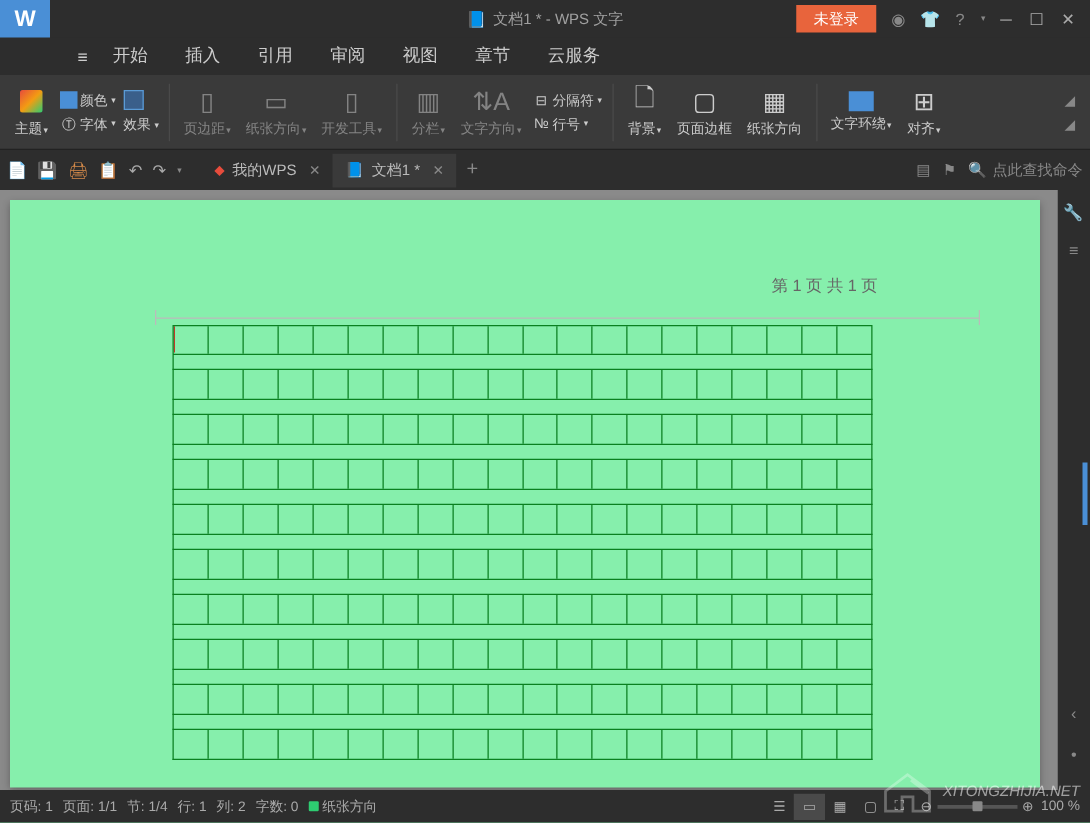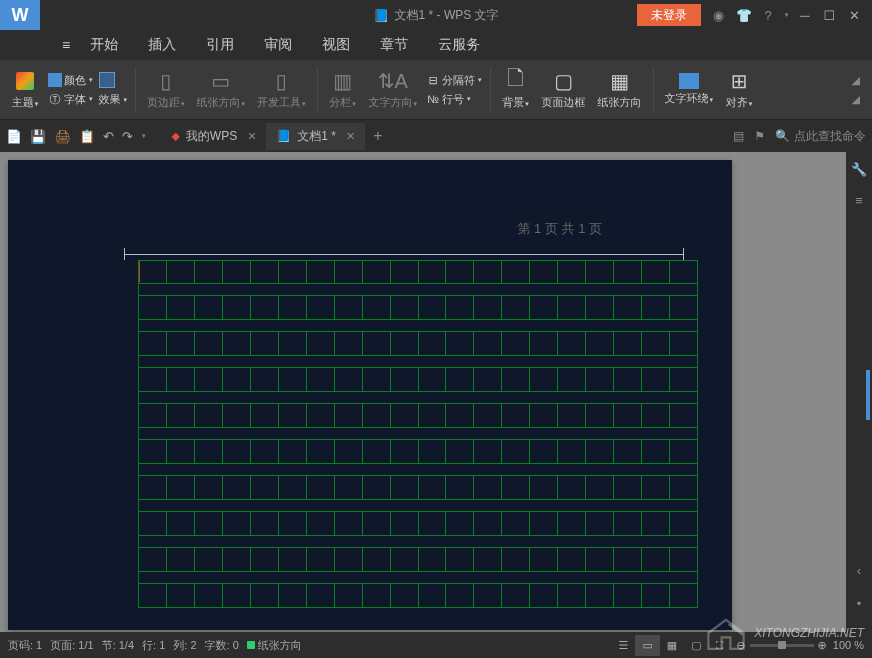--- a/index.html
+++ b/index.html
@@ -40,21 +40,21 @@
     .doc-tabs { display: flex; align-items: center; margin-left: 8px; gap: 0; }
     .doc-tab { display: flex; align-items: center; gap: 6px; padding: 5px 10px; color: #bbb; font-size: 12px; cursor: pointer; }
     .doc-tab.active { background: #3a3a3a; }
     .doc-tab-close { color: #888; font-size: 11px; margin-left: 4px; }
     .new-tab { color: #888; font-size: 16px; padding: 0 8px; cursor: pointer; }
     .doctab-right { margin-left: auto; display: flex; gap: 10px; align-items: center; color: #888; font-size: 12px; }
     .search-cmd { display: flex; align-items: center; gap: 4px; cursor: pointer; }
     
     .content { height: 480px; display: flex; background: #888; }
     .paper-area { flex: 1; overflow: hidden; position: relative; background: #8a8a8a; padding: 8px; }
-    .paper { background: #0f172a; width: 724px; height: 470px; box-shadow: 0 2px 6px rgba(0,0,0,0.3); position: relative; }
+    .paper { background: #86efac; width: 824px; height: 470px; box-shadow: 0 2px 6px rgba(0,0,0,0.3); position: relative; }
     .page-info { position: absolute; top: 60px; right: 130px; font-size: 13px; color: #666; }
     .ruler-line { position: absolute; top: 94px; left: 116px; right: 48px; height: 1px; background: #bbb; }
     .ruler-line::before, .ruler-line::after { content: ''; position: absolute; width: 1px; height: 12px; background: #bbb; top: -6px; }
     .ruler-line::before { left: 0; }
     .ruler-line::after { right: 0; }
     .grid-paper { position: absolute; top: 100px; left: 130px; width: 560px; }
     .grid-row { display: flex; border: 1px solid #0a8020; border-top: none; height: 24px; }
     .grid-row:first-child { border-top: 1px solid #0a8020; }
     .grid-row + .grid-spacer { height: 12px; border-left: 1px solid #0a8020; border-right: 1px solid #0a8020; border-bottom: 1px solid #0a8020; }
     .grid-cell { flex: 1; border-right: 1px solid #0a8020; }

